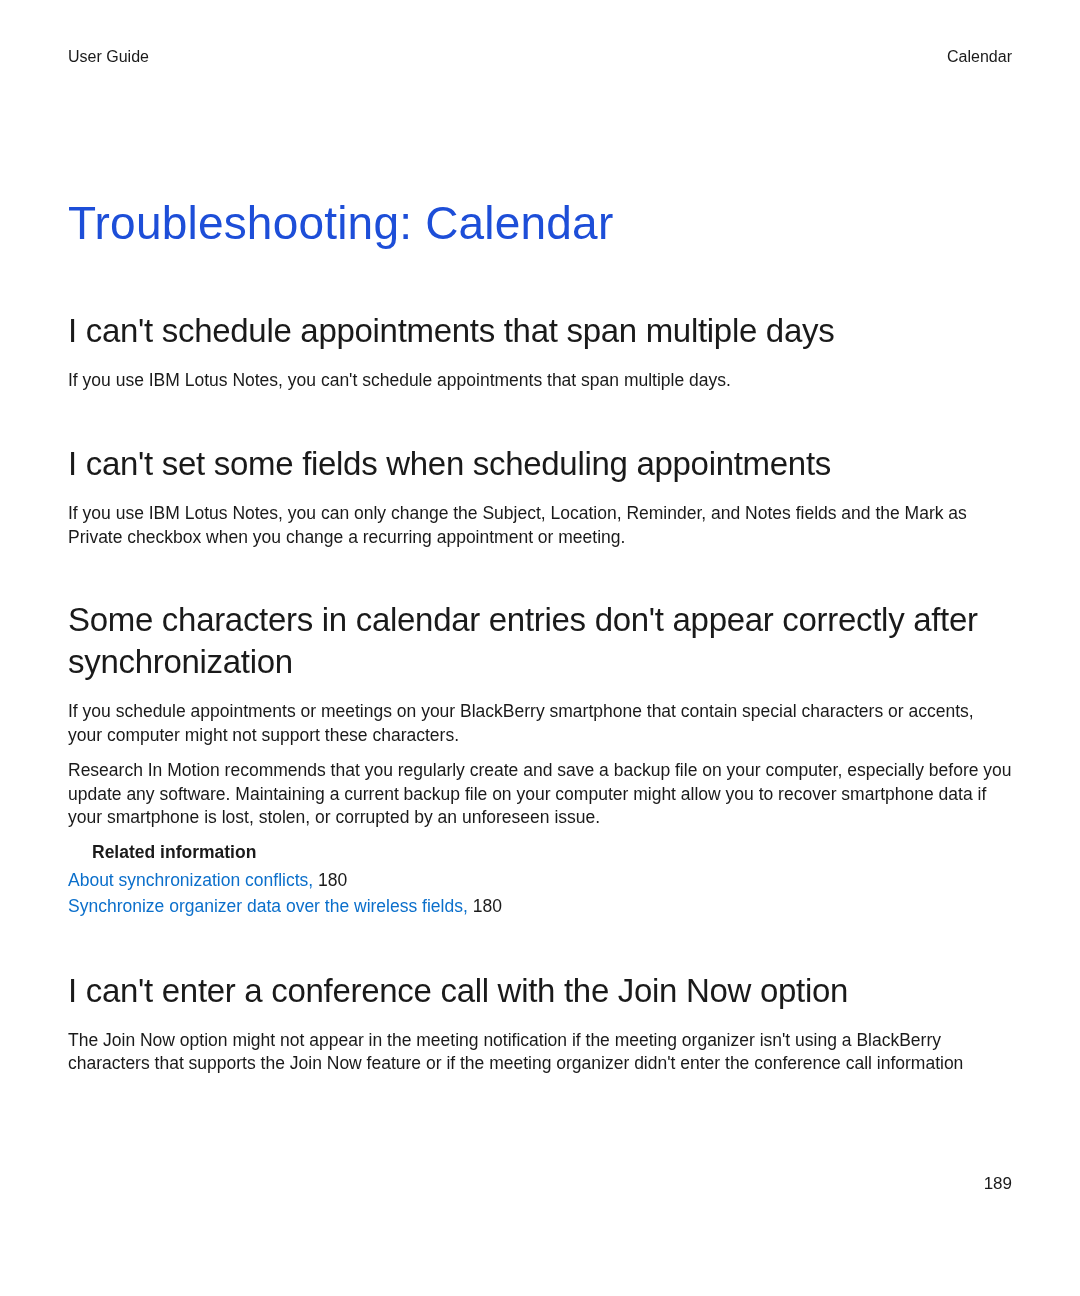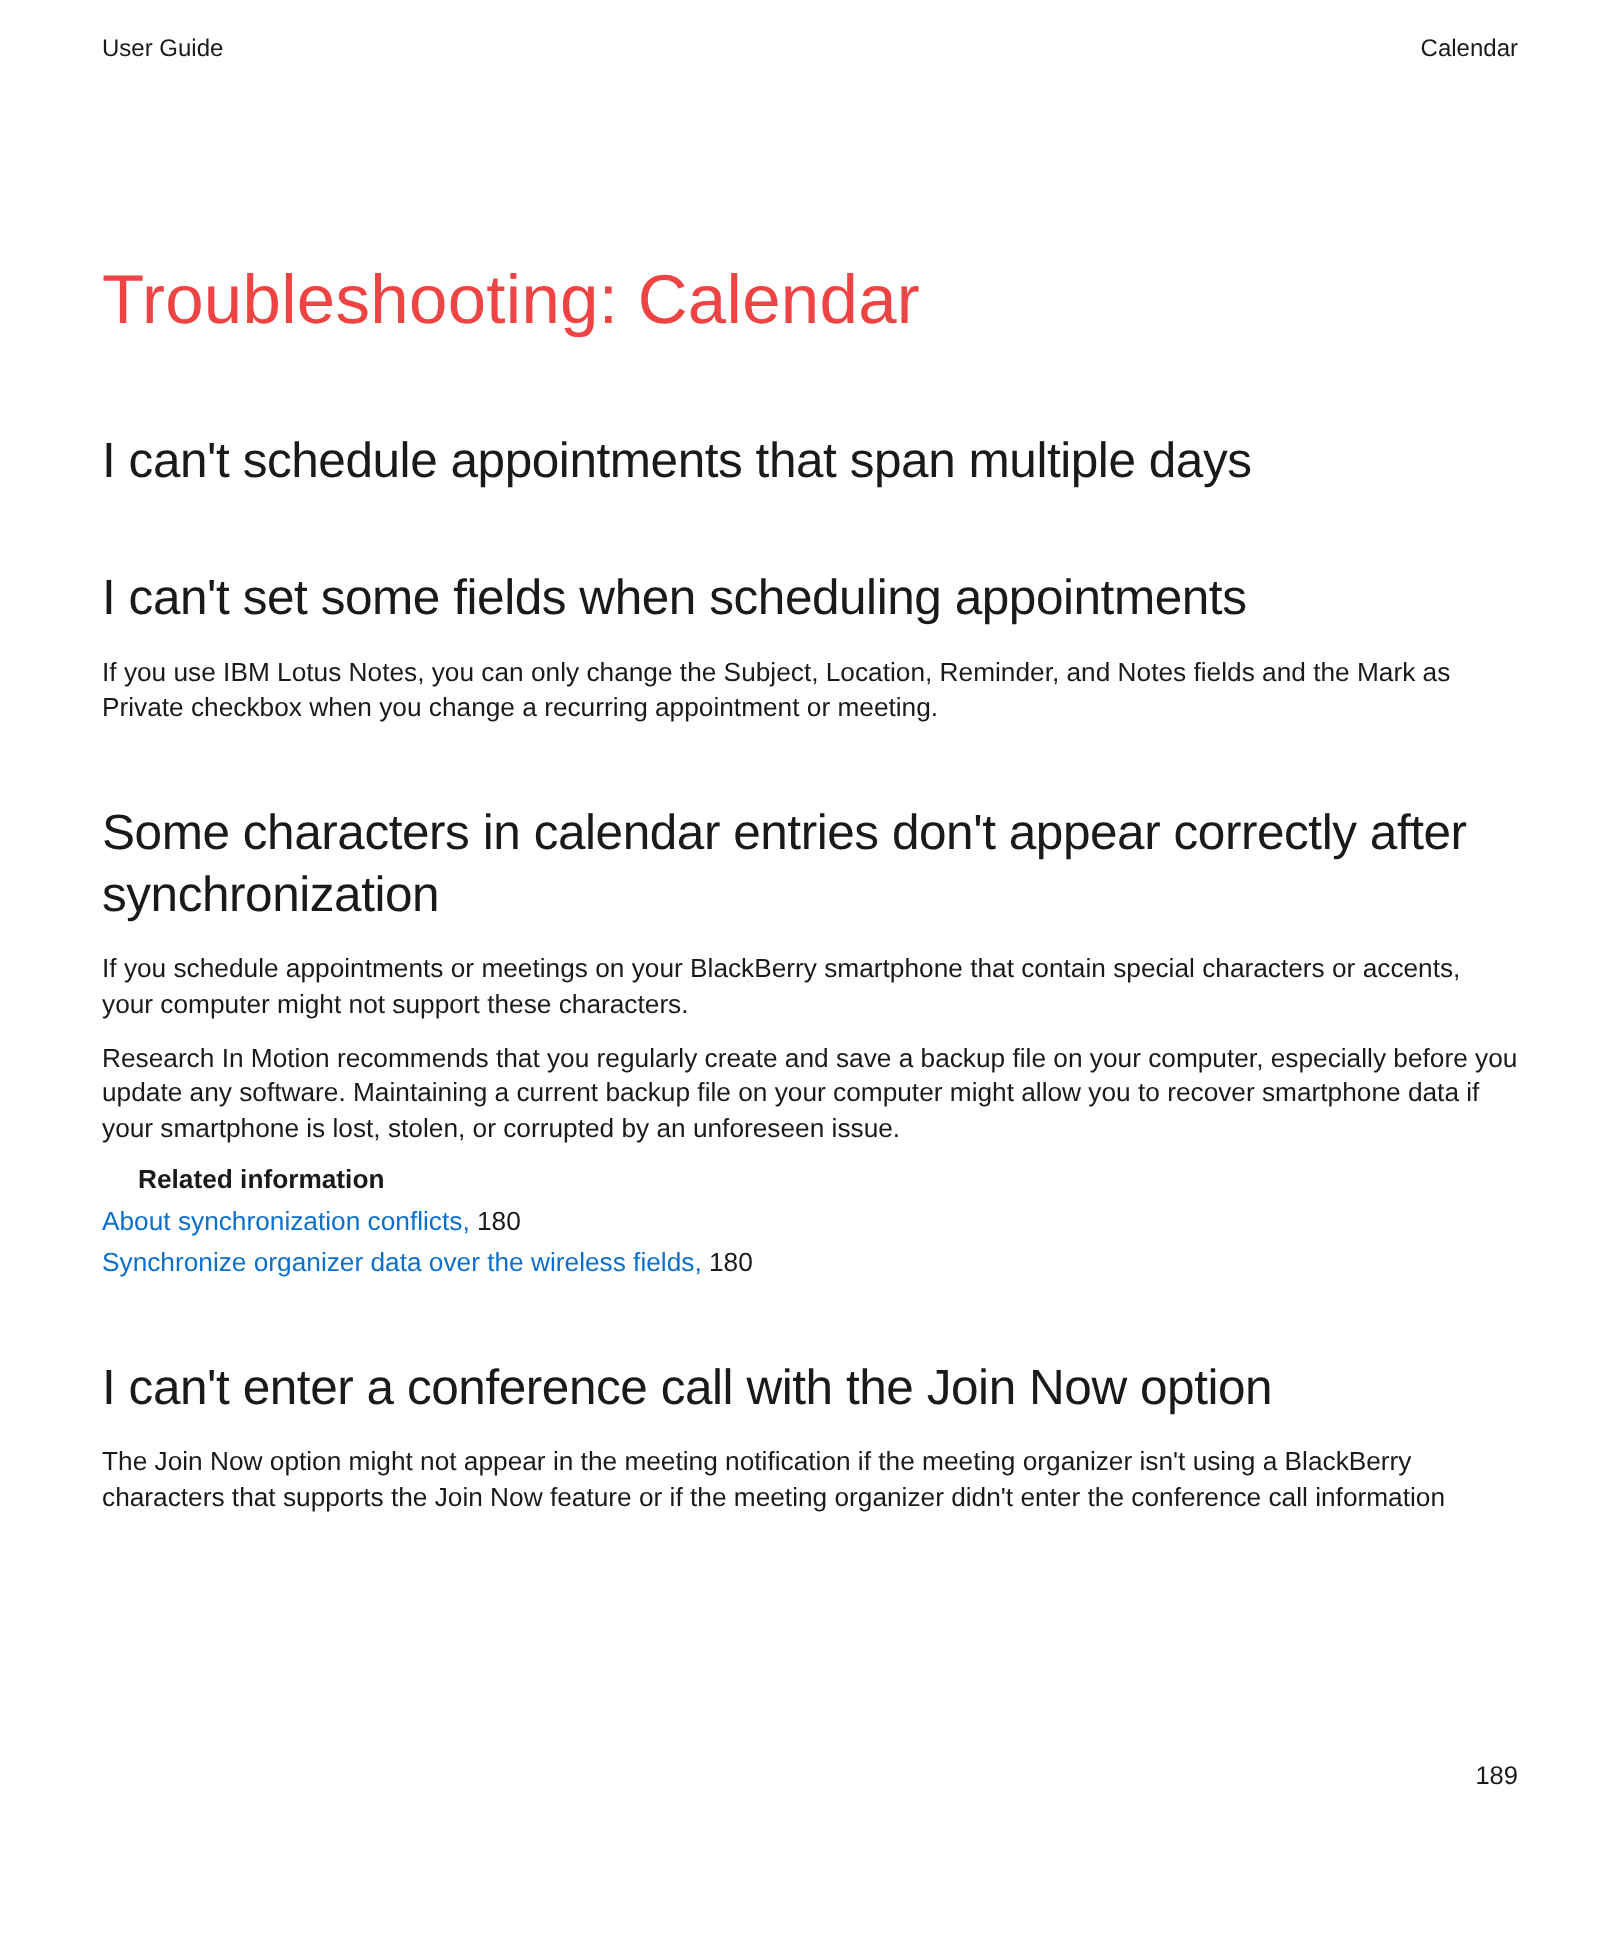--- a/index.html
+++ b/index.html
@@ -5,33 +5,33 @@
   * { margin: 0; padding: 0; box-sizing: border-box; }
   body {
     width: 1080px;
     height: 1296px;
     background: #ffffff;
     font-family: Arial, Helvetica, sans-serif;
     color: #1a1a1a;
     position: relative;
   }
   .page {
-    padding: 24px 68px 0 68px;
+    padding: 48px 68px 0 68px;
   }
   .header-row {
     display: flex;
     justify-content: space-between;
     font-size: 16px;
     color: #1a1a1a;
     margin-bottom: 130px;
   }
   h1.title {
     font-size: 46px;
     font-weight: 400;
-    color: #ef4444;
+    color: #1d4ed8;
     letter-spacing: 0.2px;
     margin-bottom: 60px;
   }
   h2.section-heading {
     font-size: 33px;
     font-weight: 400;
     color: #1a1a1a;
     line-height: 1.25;
     margin-bottom: 18px;
     letter-spacing: -0.3px;
@@ -74,20 +74,21 @@
 
   <div class="header-row">
     <span>User Guide</span>
     <span>Calendar</span>
   </div>
 
   <h1 class="title">Troubleshooting: Calendar</h1>
 
   <div class="section">
     <h2 class="section-heading">I can't schedule appointments that span multiple days</h2>
+    <p class="body">If you use IBM Lotus Notes, you can't schedule appointments that span multiple days.</p>
   </div>
 
   <div class="section">
     <h2 class="section-heading">I can't set some fields when scheduling appointments</h2>
     <p class="body">If you use IBM Lotus Notes, you can only change the Subject, Location, Reminder, and Notes fields and the Mark as Private checkbox when you change a recurring appointment or meeting.</p>
   </div>
 
   <div class="section">
     <h2 class="section-heading">Some characters in calendar entries don't appear correctly after synchronization</h2>
     <p class="body">If you schedule appointments or meetings on your BlackBerry smartphone that contain special characters or accents, your computer might not support these characters.</p>

